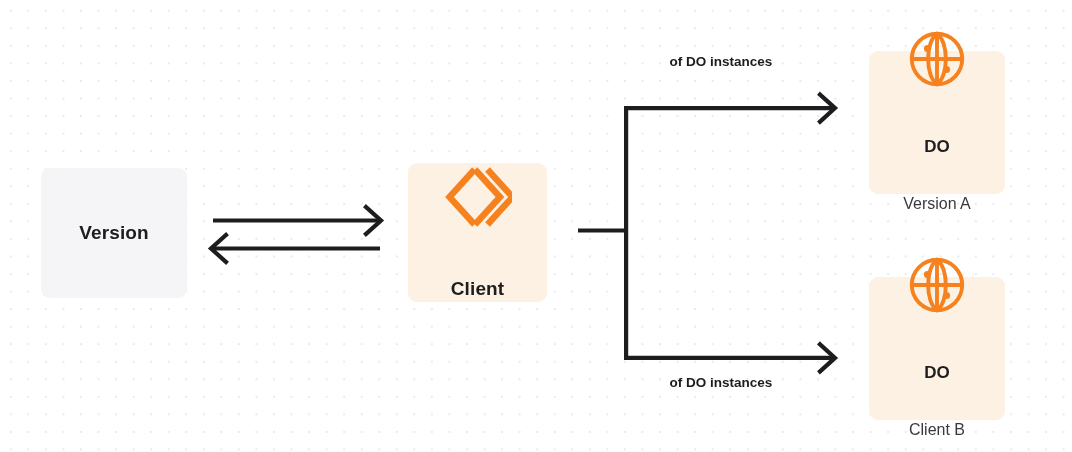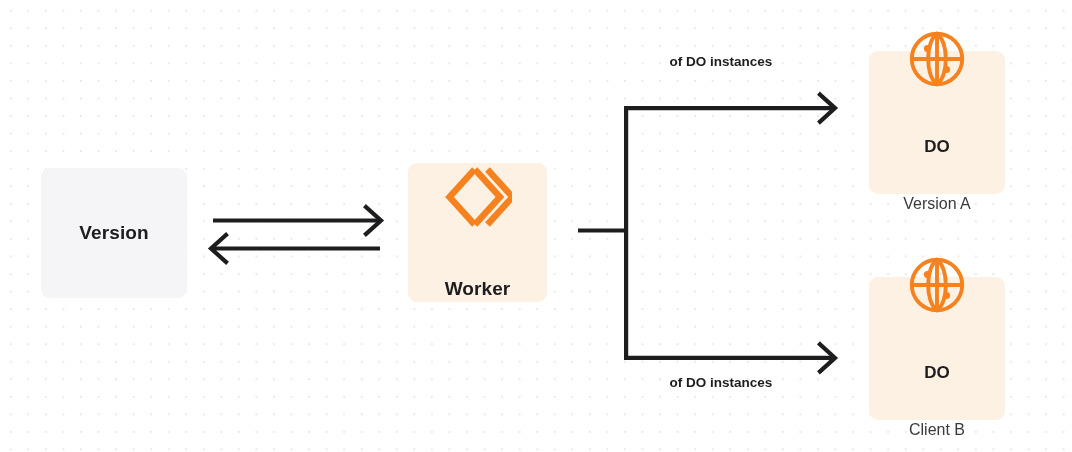--- a/index.html
+++ b/index.html
@@ -190,21 +190,21 @@
     <span class="logo-wrap">
       <svg viewBox="0 0 68 62" width="68" height="62" aria-hidden="true">
 
         <path d="M30.5 3.5 L5.5 31 L30.5 58.5" fill="none" stroke="#f6821f" stroke-width="6.4" stroke-linejoin="miter" stroke-linecap="butt"></path>
 
         <path d="M31 3.5 L56 31 L31 58.5" fill="none" stroke="#f6821f" stroke-width="6.4" stroke-linejoin="miter" stroke-linecap="butt"></path>
 
         <path d="M43.5 3.5 L68.5 31 L43.5 58.5" fill="none" stroke="#f6821f" stroke-width="6.4" stroke-linejoin="miter" stroke-linecap="butt"></path>
       </svg>
     </span>
-    <div class="node-title">Worker</div>
+    <div class="node-title">Client</div>
   </div>
 
   <div class="node do-node" id="do-a-node">
     <span class="logo-wrap">
       <svg viewBox="0 0 58 58" width="58" height="58" aria-hidden="true">
         <g fill="none" stroke="#f6821f" stroke-width="3.9" stroke-linecap="round" stroke-linejoin="round">
           <circle cx="29" cy="29" r="25.2"></circle>
           <line x1="29" y1="3.8" x2="29" y2="54.2"></line>
           <line x1="3.8" y1="29" x2="54.2" y2="29"></line>
           <path d="M29 3.8 C17.2 11.5 17.2 46.5 29 54.2"></path>

